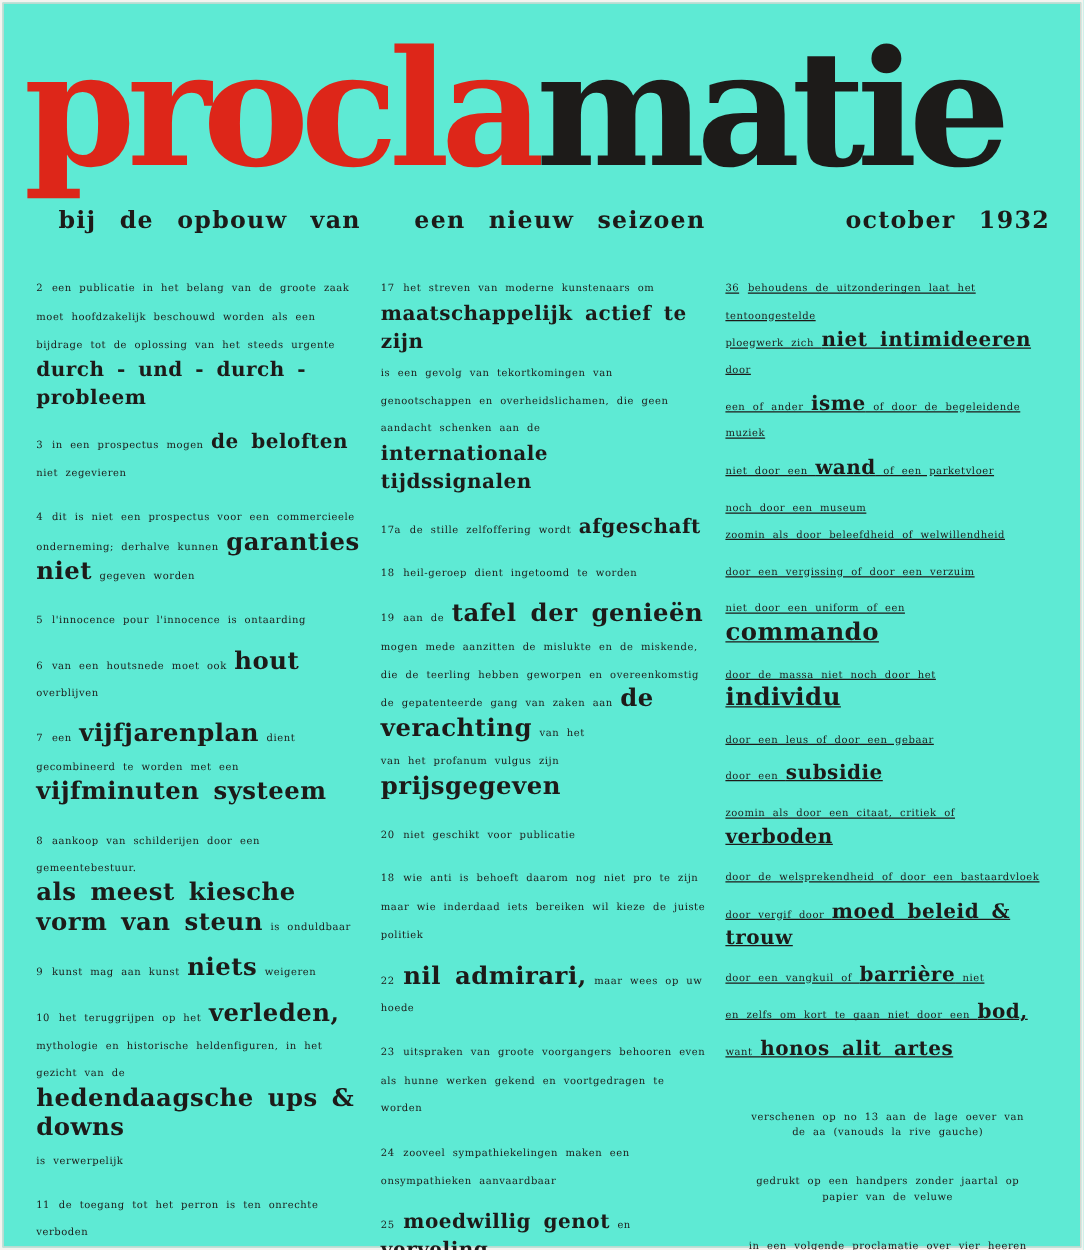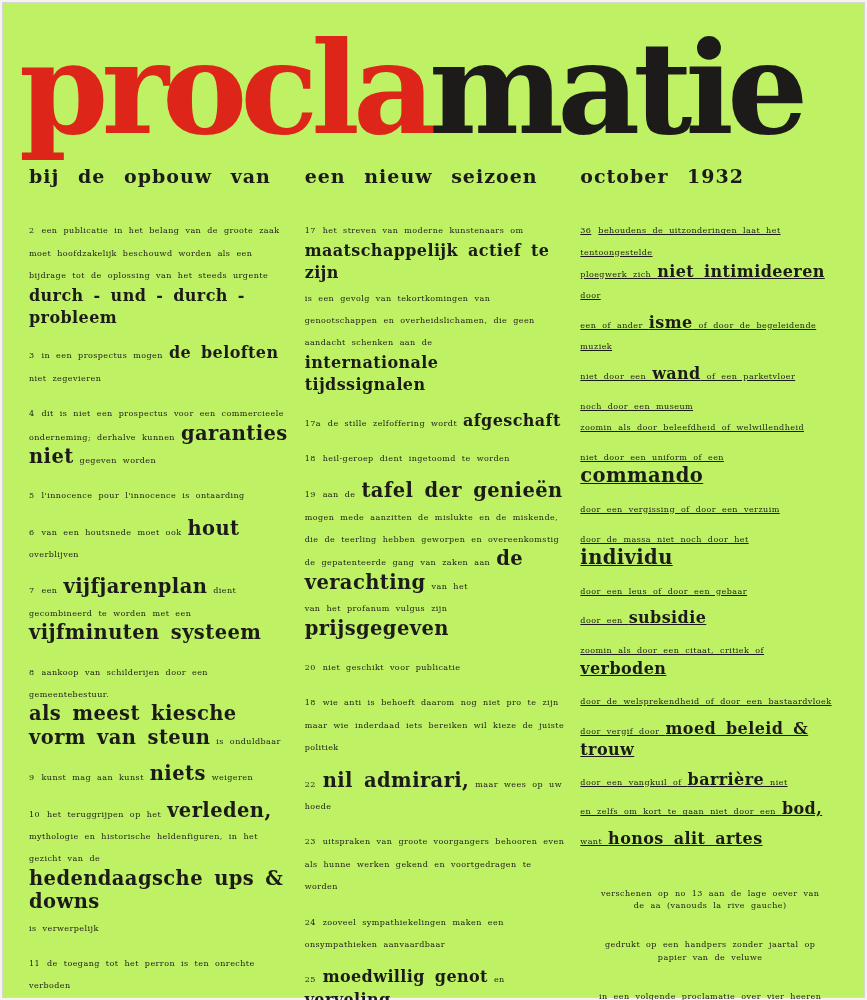--- a/index.html
+++ b/index.html
@@ -4,21 +4,21 @@
 <style>
   html,body{margin:0;padding:0;}
   body{
     width:867px;height:1000px;
     background:#f4f3ef;
     font-family:"DejaVu Serif","Liberation Serif",serif;
     overflow:hidden;
   }
   .poster{
     width:863px;height:996px;margin:2px auto 0 auto;
-    background:#bef264;
+    background:#5eead4;
     border:1px solid #d8d6d0;
     box-sizing:border-box;
     position:relative;
   }
   
   .title{
     padding:18px 6px 0 16px;
     font-weight:bold;
     font-size:128px;
     letter-spacing:-7px;
@@ -35,20 +35,21 @@
     padding:10px 24px 0 26px;
     color:#1d1b19;
   }
   .col-header{
     font-size:19px;
     font-weight:bold;
     word-spacing:11px;
     letter-spacing:1px;
     margin:0 0 30px 0;
     white-space:nowrap;
+    text-align:right;
   }
   .item{
     margin:0 0 13px 0;
     line-height:1.4;
   }
   .col3 .item{margin:0 0 8px 0;line-height:1.35;text-decoration:underline;}
   .num{
     font-size:8px;
     letter-spacing:.4px;
     margin-right:7px;
@@ -127,22 +128,22 @@
         </div>
     </div>
 
     <div class="col col3">
       <p class="col-header">october 1932</p>
       <div>
           <p class="item"><span class="num">36</span><span class="seg s">behoudens de uitzonderingen laat het tentoongestelde</span><br><span class="seg s">ploegwerk zich </span><span class="seg l">niet intimideeren</span><span class="seg s"> door</span></p>
           <p class="item"><span class="seg s">een of ander </span><span class="seg l">isme</span><span class="seg s"> of door de begeleidende muziek</span></p>
           <p class="item"><span class="seg s">niet door een </span><span class="seg l">wand</span><span class="seg s"> of een parketvloer</span></p>
           <p class="item"><span class="seg s">noch door een museum</span><br><span class="seg s">zoomin als door beleefdheid of welwillendheid</span></p>
+          <p class="item"><span class="seg s">door een vergissing of door een verzuim</span></p>
           <p class="item"><span class="seg s">niet door een uniform of een </span><span class="seg x">commando</span></p>
-          <p class="item"><span class="seg s">door een vergissing of door een verzuim</span></p>
           <p class="item"><span class="seg s">door de massa niet noch door het </span><span class="seg x">individu</span></p>
           <p class="item"><span class="seg s">door een leus of door een gebaar</span></p>
           <p class="item"><span class="seg s">door een </span><span class="seg l">subsidie</span></p>
           <p class="item"><span class="seg s">zoomin als door een citaat, critiek of </span><span class="seg l">verboden</span></p>
           <p class="item"><span class="seg s">door de welsprekendheid of door een bastaardvloek</span></p>
           <p class="item"><span class="seg s">door vergif door </span><span class="seg l">moed beleid &amp; trouw</span></p>
           <p class="item"><span class="seg s">door een vangkuil of </span><span class="seg l">barrière</span><span class="seg s"> niet</span></p>
           <p class="item"><span class="seg s">en zelfs om kort te gaan niet door een </span><span class="seg l">bod,</span></p>
           <p class="item"><span class="seg s">want </span><span class="seg l">honos alit artes</span></p>
         </div>

